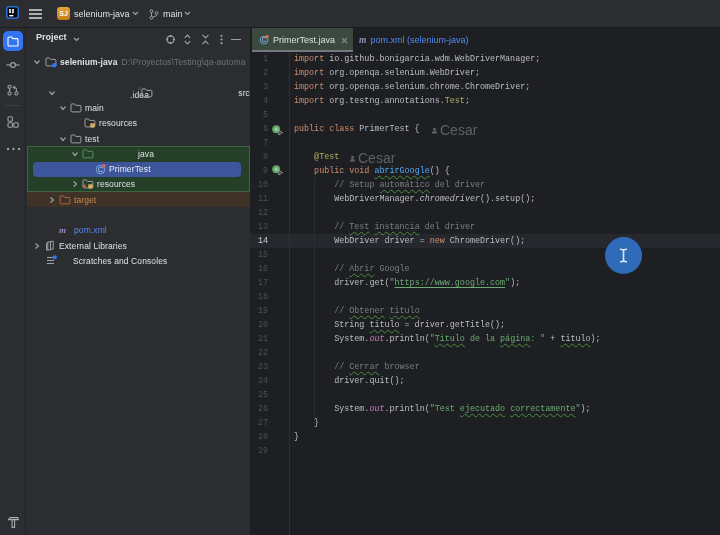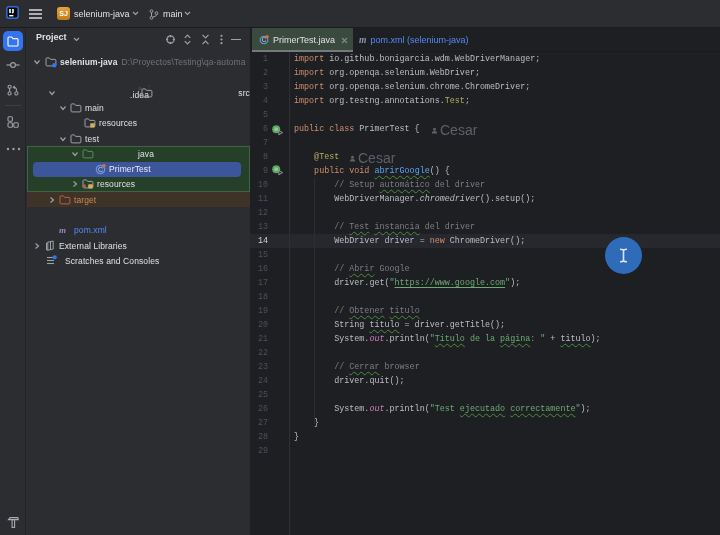--- a/index.html
+++ b/index.html
@@ -278,21 +278,21 @@
     </div>
     <div class="row" style="top:225.3px;">
       <svg style="margin-left:20px" width="11" height="11" viewBox="0 0 11 11">
         <g stroke="#9da0a8" stroke-width="1.1" fill="none">
           <line x1="1" y1="2.5" x2="8" y2="2.5"></line>
           <line x1="1" y1="5.5" x2="8" y2="5.5"></line>
           <line x1="1" y1="8.5" x2="8" y2="8.5"></line>
         </g>
         <circle cx="8.7" cy="2.3" r="2.1" fill="#3574f0"></circle>
       </svg>
-      <span style="margin-left:8px;">Scratches and Consoles</span>
+      <span style="margin-left:16px;">Scratches and Consoles</span>
     </div>
   </div>
 
   <div class="abs" id="editor">
     <div class="abs" id="tabbar"></div>
     <div class="abs" id="curline"></div>
     <div class="abs" id="tab1">
       <svg style="margin-left:7px" width="10" height="10" viewBox="0 0 11 11">
         <circle cx="5.5" cy="5.5" r="4.2" fill="none" stroke="#6897dc" stroke-width="1.2"></circle>
         <text x="5.5" y="8" font-size="7" fill="#cdd5e2" text-anchor="middle" font-family="Liberation Sans">C</text>

